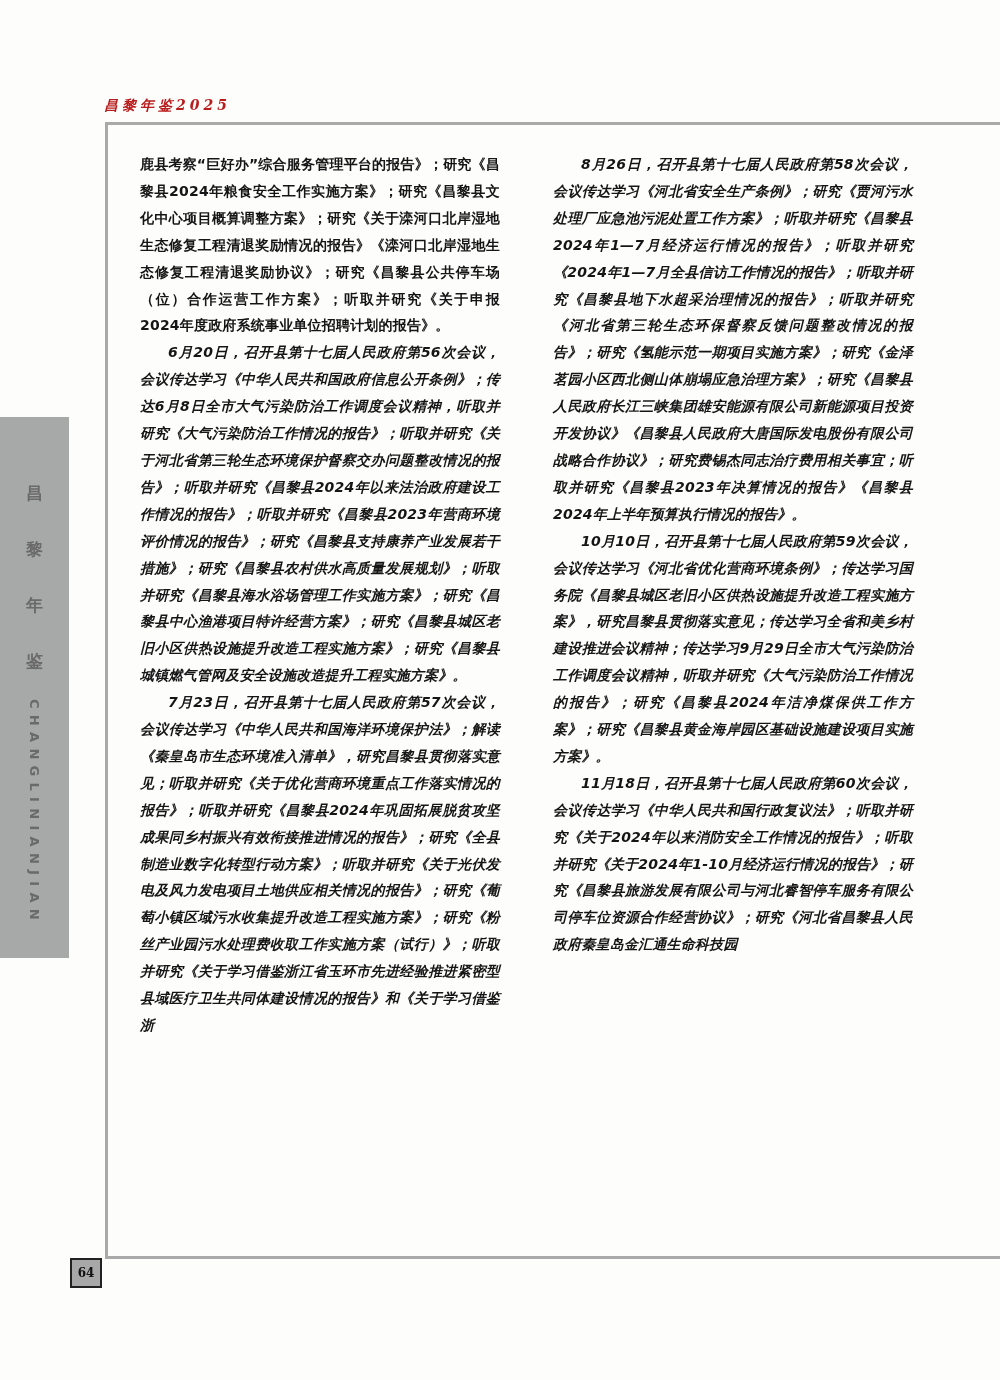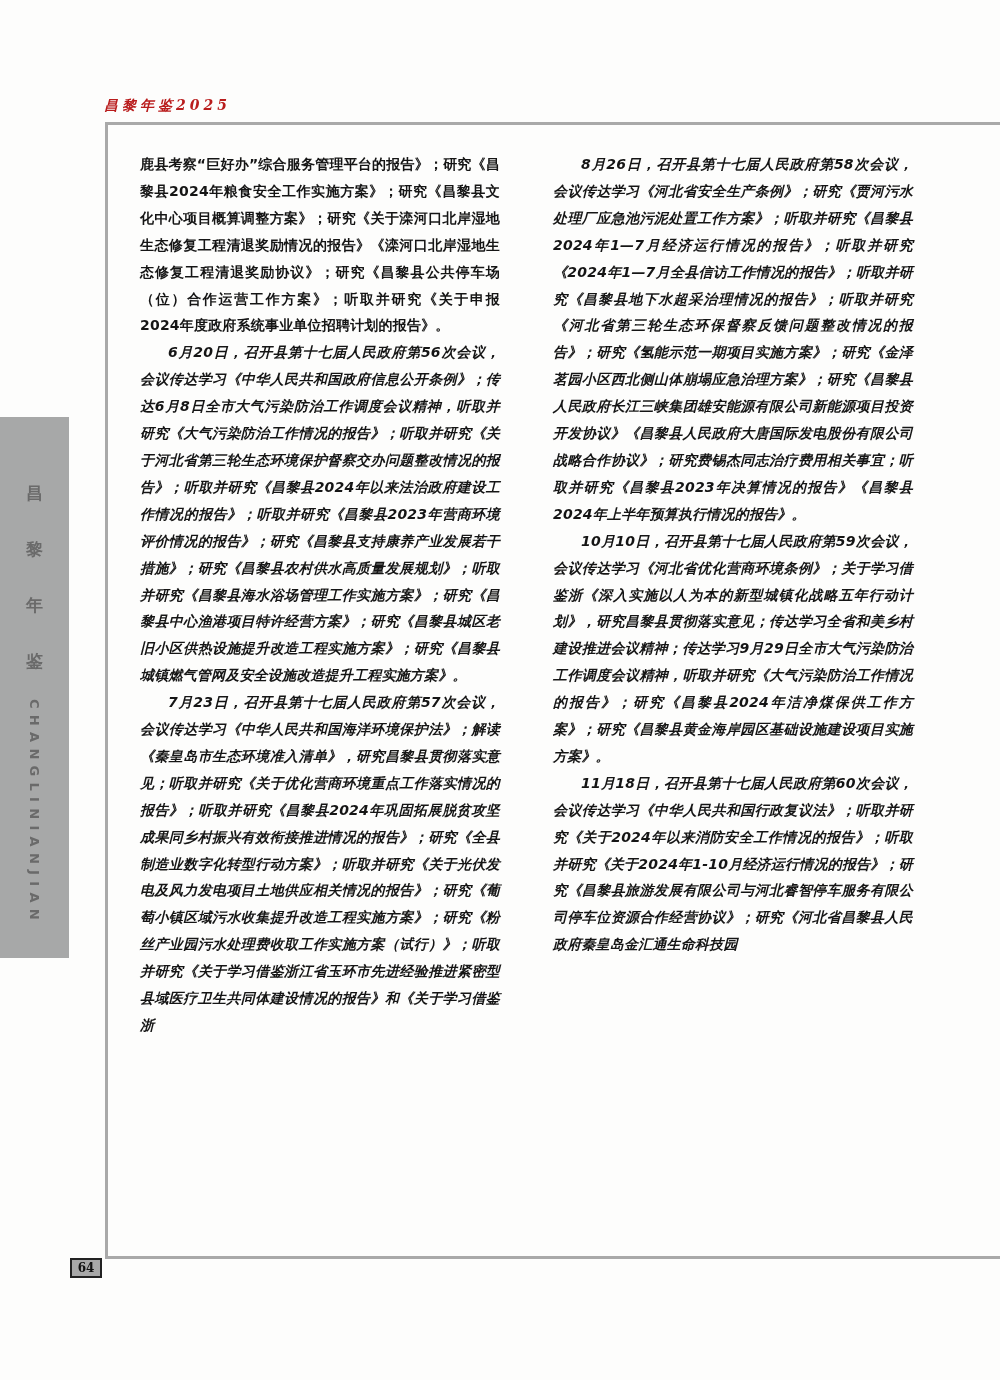--- a/index.html
+++ b/index.html
@@ -26,21 +26,21 @@
     font-family: "DejaVu Serif", serif;
     margin-top: 8px; height: 48px; line-height: 48px;
   }
   .side-tab .cn:first-child { margin-top: 52px; }
   .side-tab .en {
     margin-top: 14px; color: #6a6a6a; font-weight: bold; font-size: 13px;
     writing-mode: vertical-rl; letter-spacing: 6.3px;
     font-family: "DejaVu Sans", sans-serif;
   }
   .page-num {
-    position: absolute; left: 70px; top: 1258px; width: 32px; height: 20px;
+    position: absolute; left: 70px; top: 1258px; width: 32px; height: 30px;
     background: #a8a8a8; border: 2px solid #222; box-sizing: border-box;
     font-family: "DejaVu Serif", serif; font-weight: bold; font-size: 12px;
     display: flex; align-items: center; justify-content: center; color: #111;
   }
   .col {
     position: absolute; top: 151px; width: 360px;
     font-family: "DejaVu Sans", sans-serif; font-weight: bold;
     font-size: 14px; line-height: 26.9px; text-align: justify;
     text-justify: inter-character; letter-spacing: 0.2px;
   }
@@ -67,17 +67,17 @@
 </div>
 
 <div class="col col-left">
   <p>鹿县考察“巨好办”综合服务管理平台的报告》；研究《昌黎县2024年粮食安全工作实施方案》；研究《昌黎县文化中心项目概算调整方案》；研究《关于滦河口北岸湿地生态修复工程清退奖励情况的报告》《滦河口北岸湿地生态修复工程清退奖励协议》；研究《昌黎县公共停车场（位）合作运营工作方案》；听取并研究《关于申报2024年度政府系统事业单位招聘计划的报告》。</p>
   <p class="indent">6月20日，召开县第十七届人民政府第56次会议，会议传达学习《中华人民共和国政府信息公开条例》；传达6月8日全市大气污染防治工作调度会议精神，听取并研究《大气污染防治工作情况的报告》；听取并研究《关于河北省第三轮生态环境保护督察交办问题整改情况的报告》；听取并研究《昌黎县2024年以来法治政府建设工作情况的报告》；听取并研究《昌黎县2023年营商环境评价情况的报告》；研究《昌黎县支持康养产业发展若干措施》；研究《昌黎县农村供水高质量发展规划》；听取并研究《昌黎县海水浴场管理工作实施方案》；研究《昌黎县中心渔港项目特许经营方案》；研究《昌黎县城区老旧小区供热设施提升改造工程实施方案》；研究《昌黎县城镇燃气管网及安全设施改造提升工程实施方案》。</p>
   <p class="indent">7月23日，召开县第十七届人民政府第57次会议，会议传达学习《中华人民共和国海洋环境保护法》；解读《秦皇岛市生态环境准入清单》，研究昌黎县贯彻落实意见；听取并研究《关于优化营商环境重点工作落实情况的报告》；听取并研究《昌黎县2024年巩固拓展脱贫攻坚成果同乡村振兴有效衔接推进情况的报告》；研究《全县制造业数字化转型行动方案》；听取并研究《关于光伏发电及风力发电项目土地供应相关情况的报告》；研究《葡萄小镇区域污水收集提升改造工程实施方案》；研究《粉丝产业园污水处理费收取工作实施方案（试行）》；听取并研究《关于学习借鉴浙江省玉环市先进经验推进紧密型县域医疗卫生共同体建设情况的报告》和《关于学习借鉴浙</p>
 </div>
 
 <div class="col col-right">
   <p class="indent">8月26日，召开县第十七届人民政府第58次会议，会议传达学习《河北省安全生产条例》；研究《贾河污水处理厂应急池污泥处置工作方案》；听取并研究《昌黎县2024年1—7月经济运行情况的报告》；听取并研究《2024年1—7月全县信访工作情况的报告》；听取并研究《昌黎县地下水超采治理情况的报告》；听取并研究《河北省第三轮生态环保督察反馈问题整改情况的报告》；研究《氢能示范一期项目实施方案》；研究《金泽茗园小区西北侧山体崩塌应急治理方案》；研究《昌黎县人民政府长江三峡集团雄安能源有限公司新能源项目投资开发协议》《昌黎县人民政府大唐国际发电股份有限公司战略合作协议》；研究费锡杰同志治疗费用相关事宜；听取并研究《昌黎县2023年决算情况的报告》《昌黎县2024年上半年预算执行情况的报告》。</p>
-  <p class="indent">10月10日，召开县第十七届人民政府第59次会议，会议传达学习《河北省优化营商环境条例》；关于学习借鉴浙《深入实施以人为本的新型城镇化战略五年行动计划》，研究昌黎县贯彻落实意见；传达学习全省和美乡村建设推进会议精神；传达学习9月29日全市大气污染防治工作调度会议精神，听取并研究《大气污染防治工作情况的报告》；研究《昌黎县2024年洁净煤保供工作方案》；研究《昌黎县黄金海岸园区基础设施建设项目实施方案》。</p>
+  <p class="indent">10月10日，召开县第十七届人民政府第59次会议，会议传达学习《河北省优化营商环境条例》；传达学习国务院《昌黎县城区老旧小区供热设施提升改造工程实施方案》，研究昌黎县贯彻落实意见；传达学习全省和美乡村建设推进会议精神；传达学习9月29日全市大气污染防治工作调度会议精神，听取并研究《大气污染防治工作情况的报告》；研究《昌黎县2024年洁净煤保供工作方案》；研究《昌黎县黄金海岸园区基础设施建设项目实施方案》。</p>
   <p class="indent">11月18日，召开县第十七届人民政府第60次会议，会议传达学习《中华人民共和国行政复议法》；听取并研究《关于2024年以来消防安全工作情况的报告》；听取并研究《关于2024年1-10月经济运行情况的报告》；研究《昌黎县旅游发展有限公司与河北睿智停车服务有限公司停车位资源合作经营协议》；研究《河北省昌黎县人民政府秦皇岛金汇通生命科技园</p>
 </div>
 
 <div class="page-num">64</div>
 
 </body></html>

